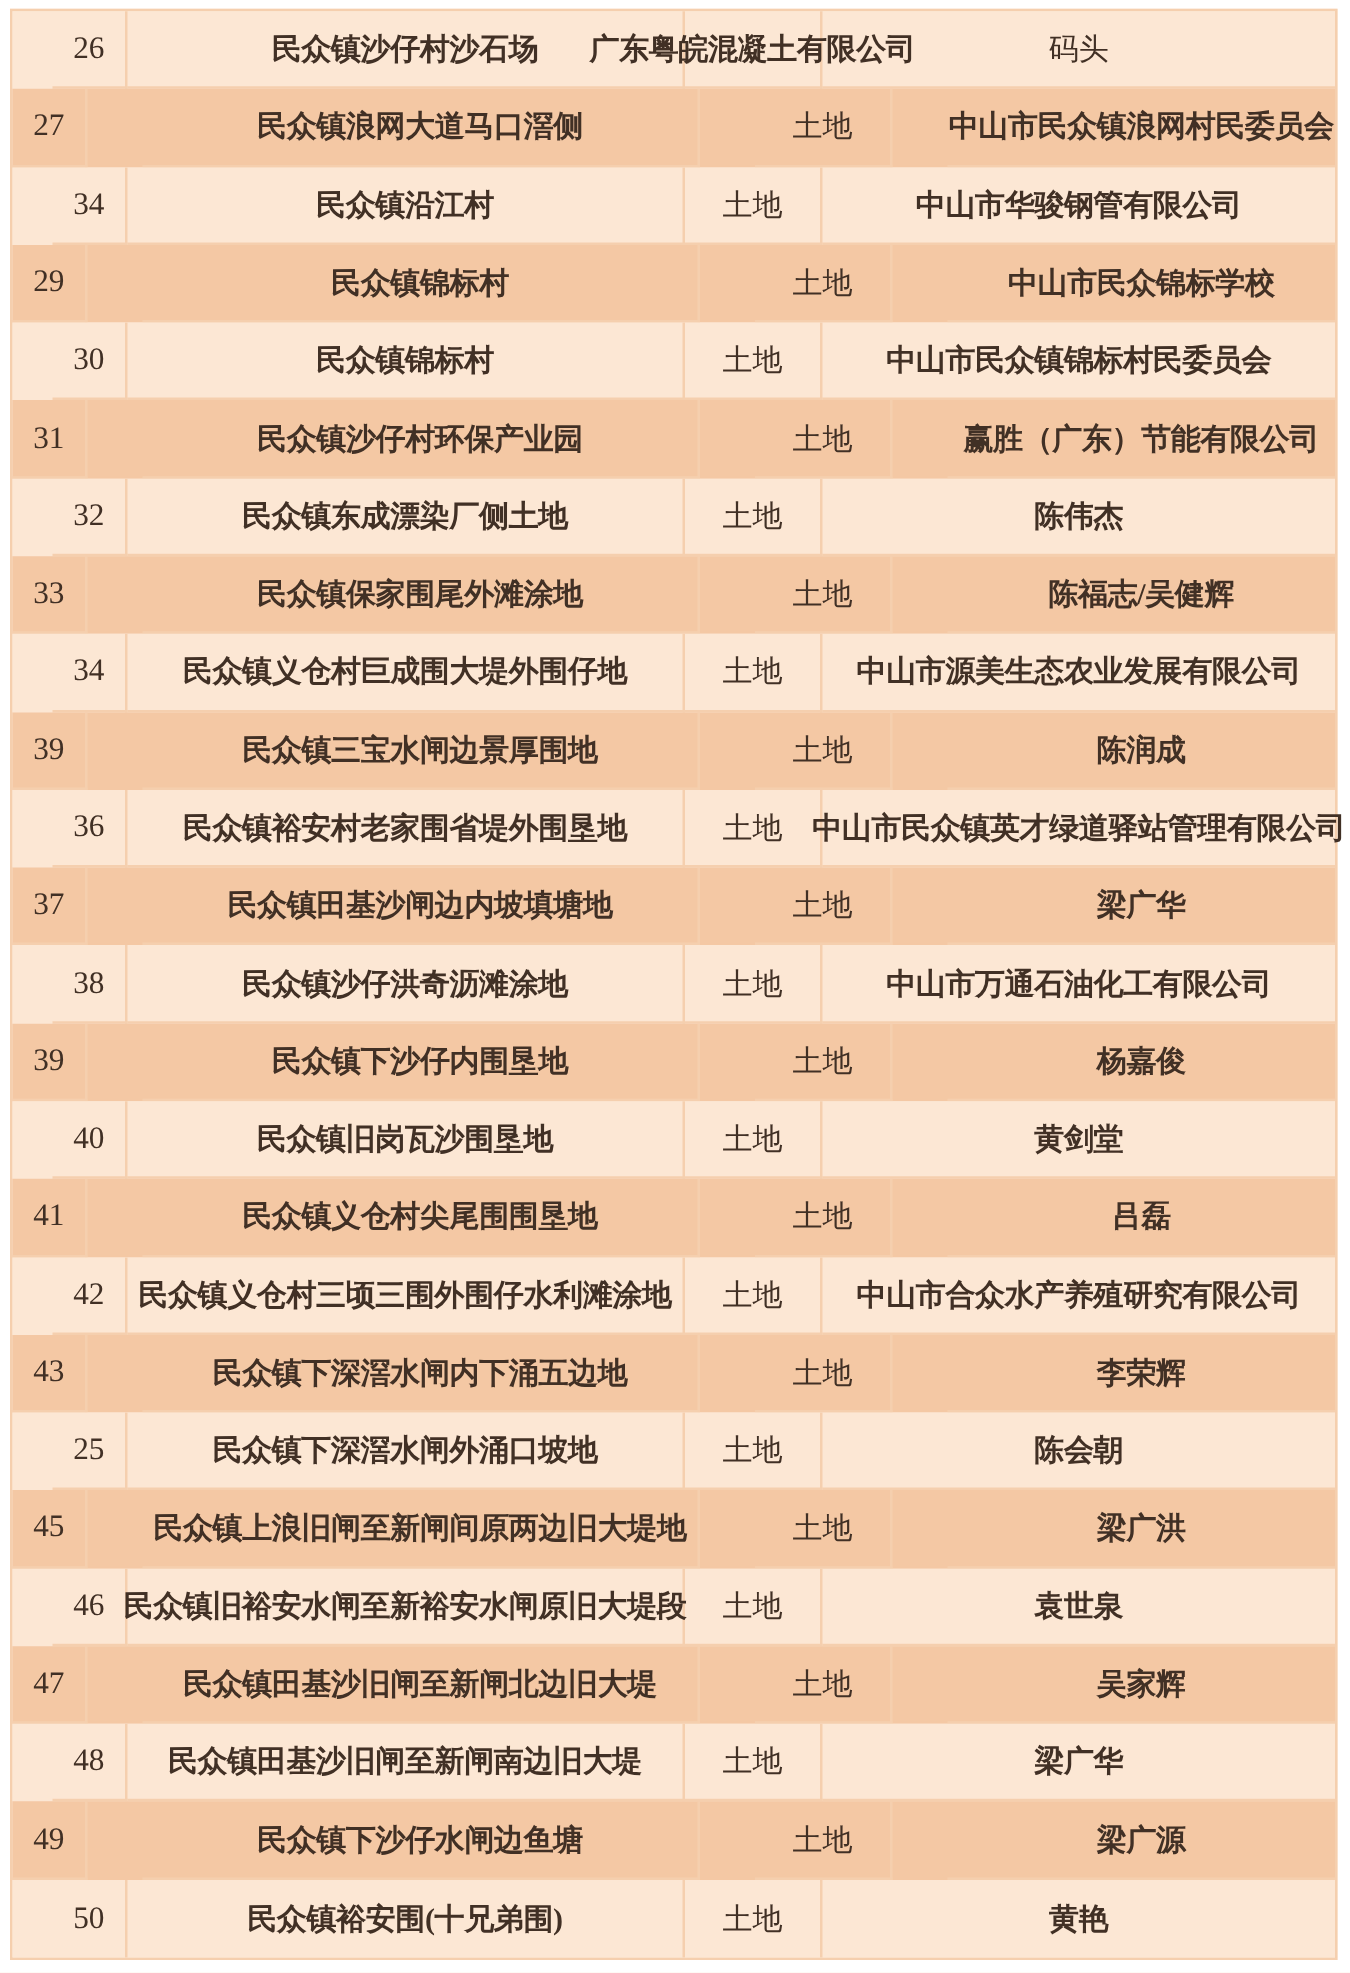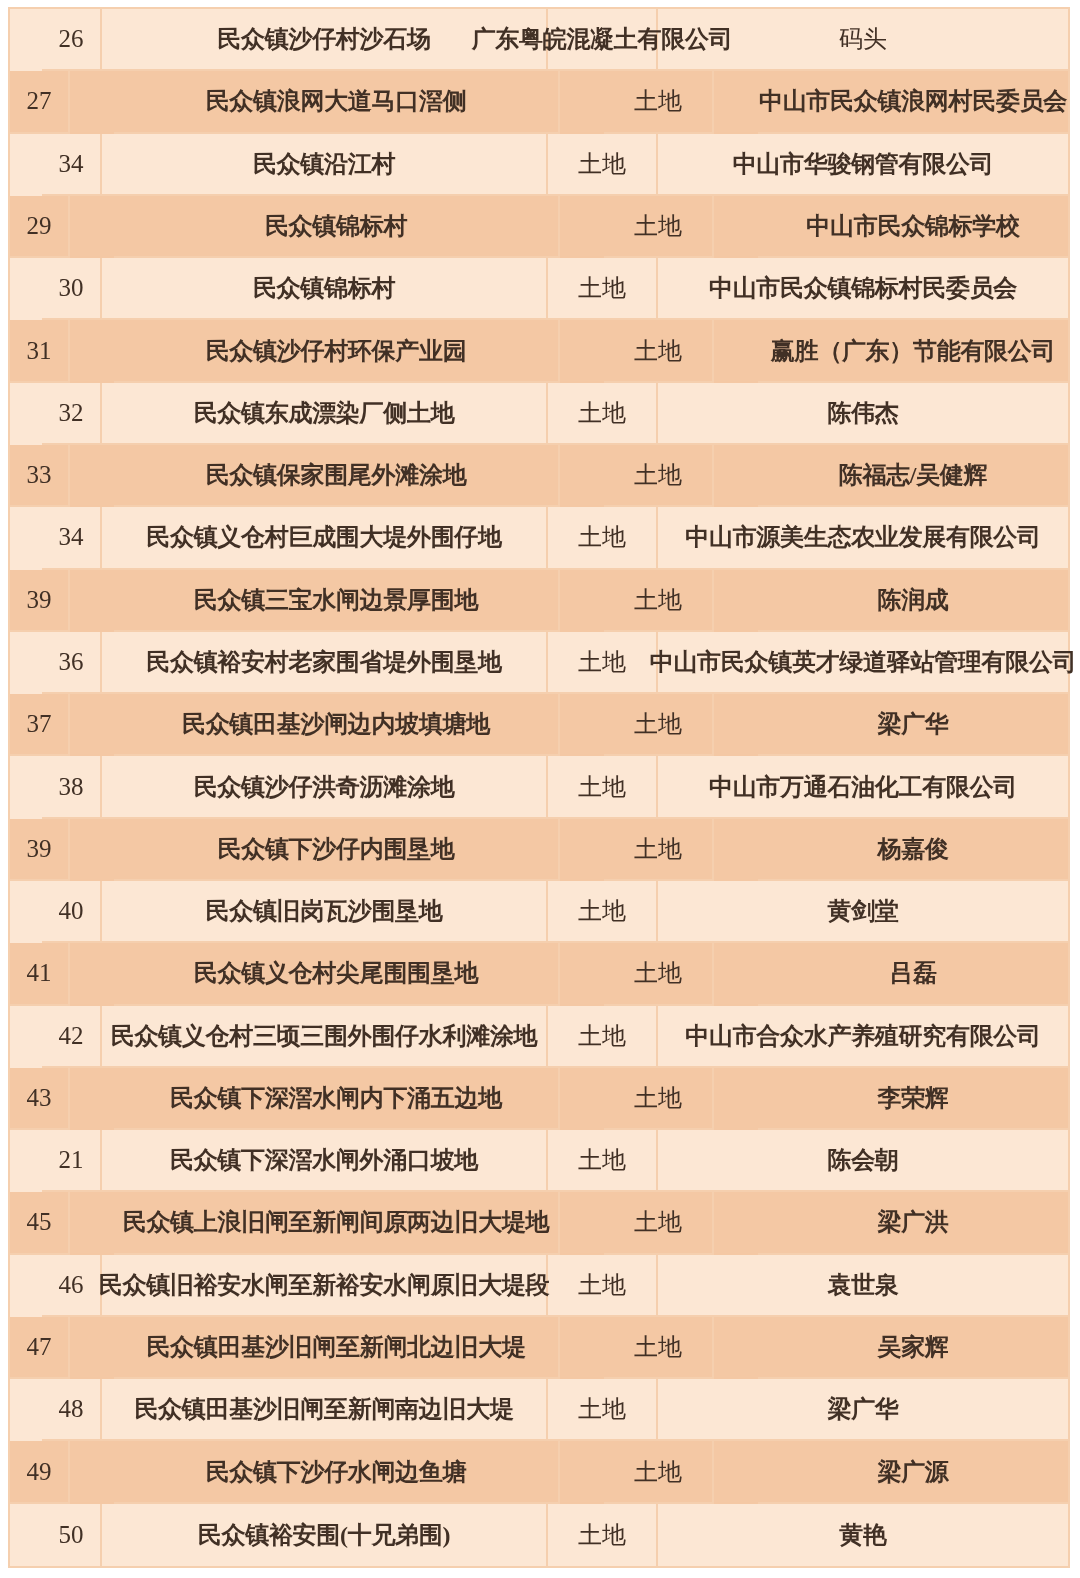--- a/index.html
+++ b/index.html
@@ -160,21 +160,21 @@
     <div class="cell type">土地</div>
     <div class="cell owner">中山市合众水产养殖研究有限公司</div>
   </div>
     <div class="row dark">
     <div class="cell num">43</div>
     <div class="cell name">民众镇下深滘水闸内下涌五边地</div>
     <div class="cell type">土地</div>
     <div class="cell owner">李荣辉</div>
   </div>
     <div class="row light">
-    <div class="cell num">21</div>
+    <div class="cell num">25</div>
     <div class="cell name">民众镇下深滘水闸外涌口坡地</div>
     <div class="cell type">土地</div>
     <div class="cell owner">陈会朝</div>
   </div>
     <div class="row dark">
     <div class="cell num">45</div>
     <div class="cell name">民众镇上浪旧闸至新闸间原两边旧大堤地</div>
     <div class="cell type">土地</div>
     <div class="cell owner">梁广洪</div>
   </div>

